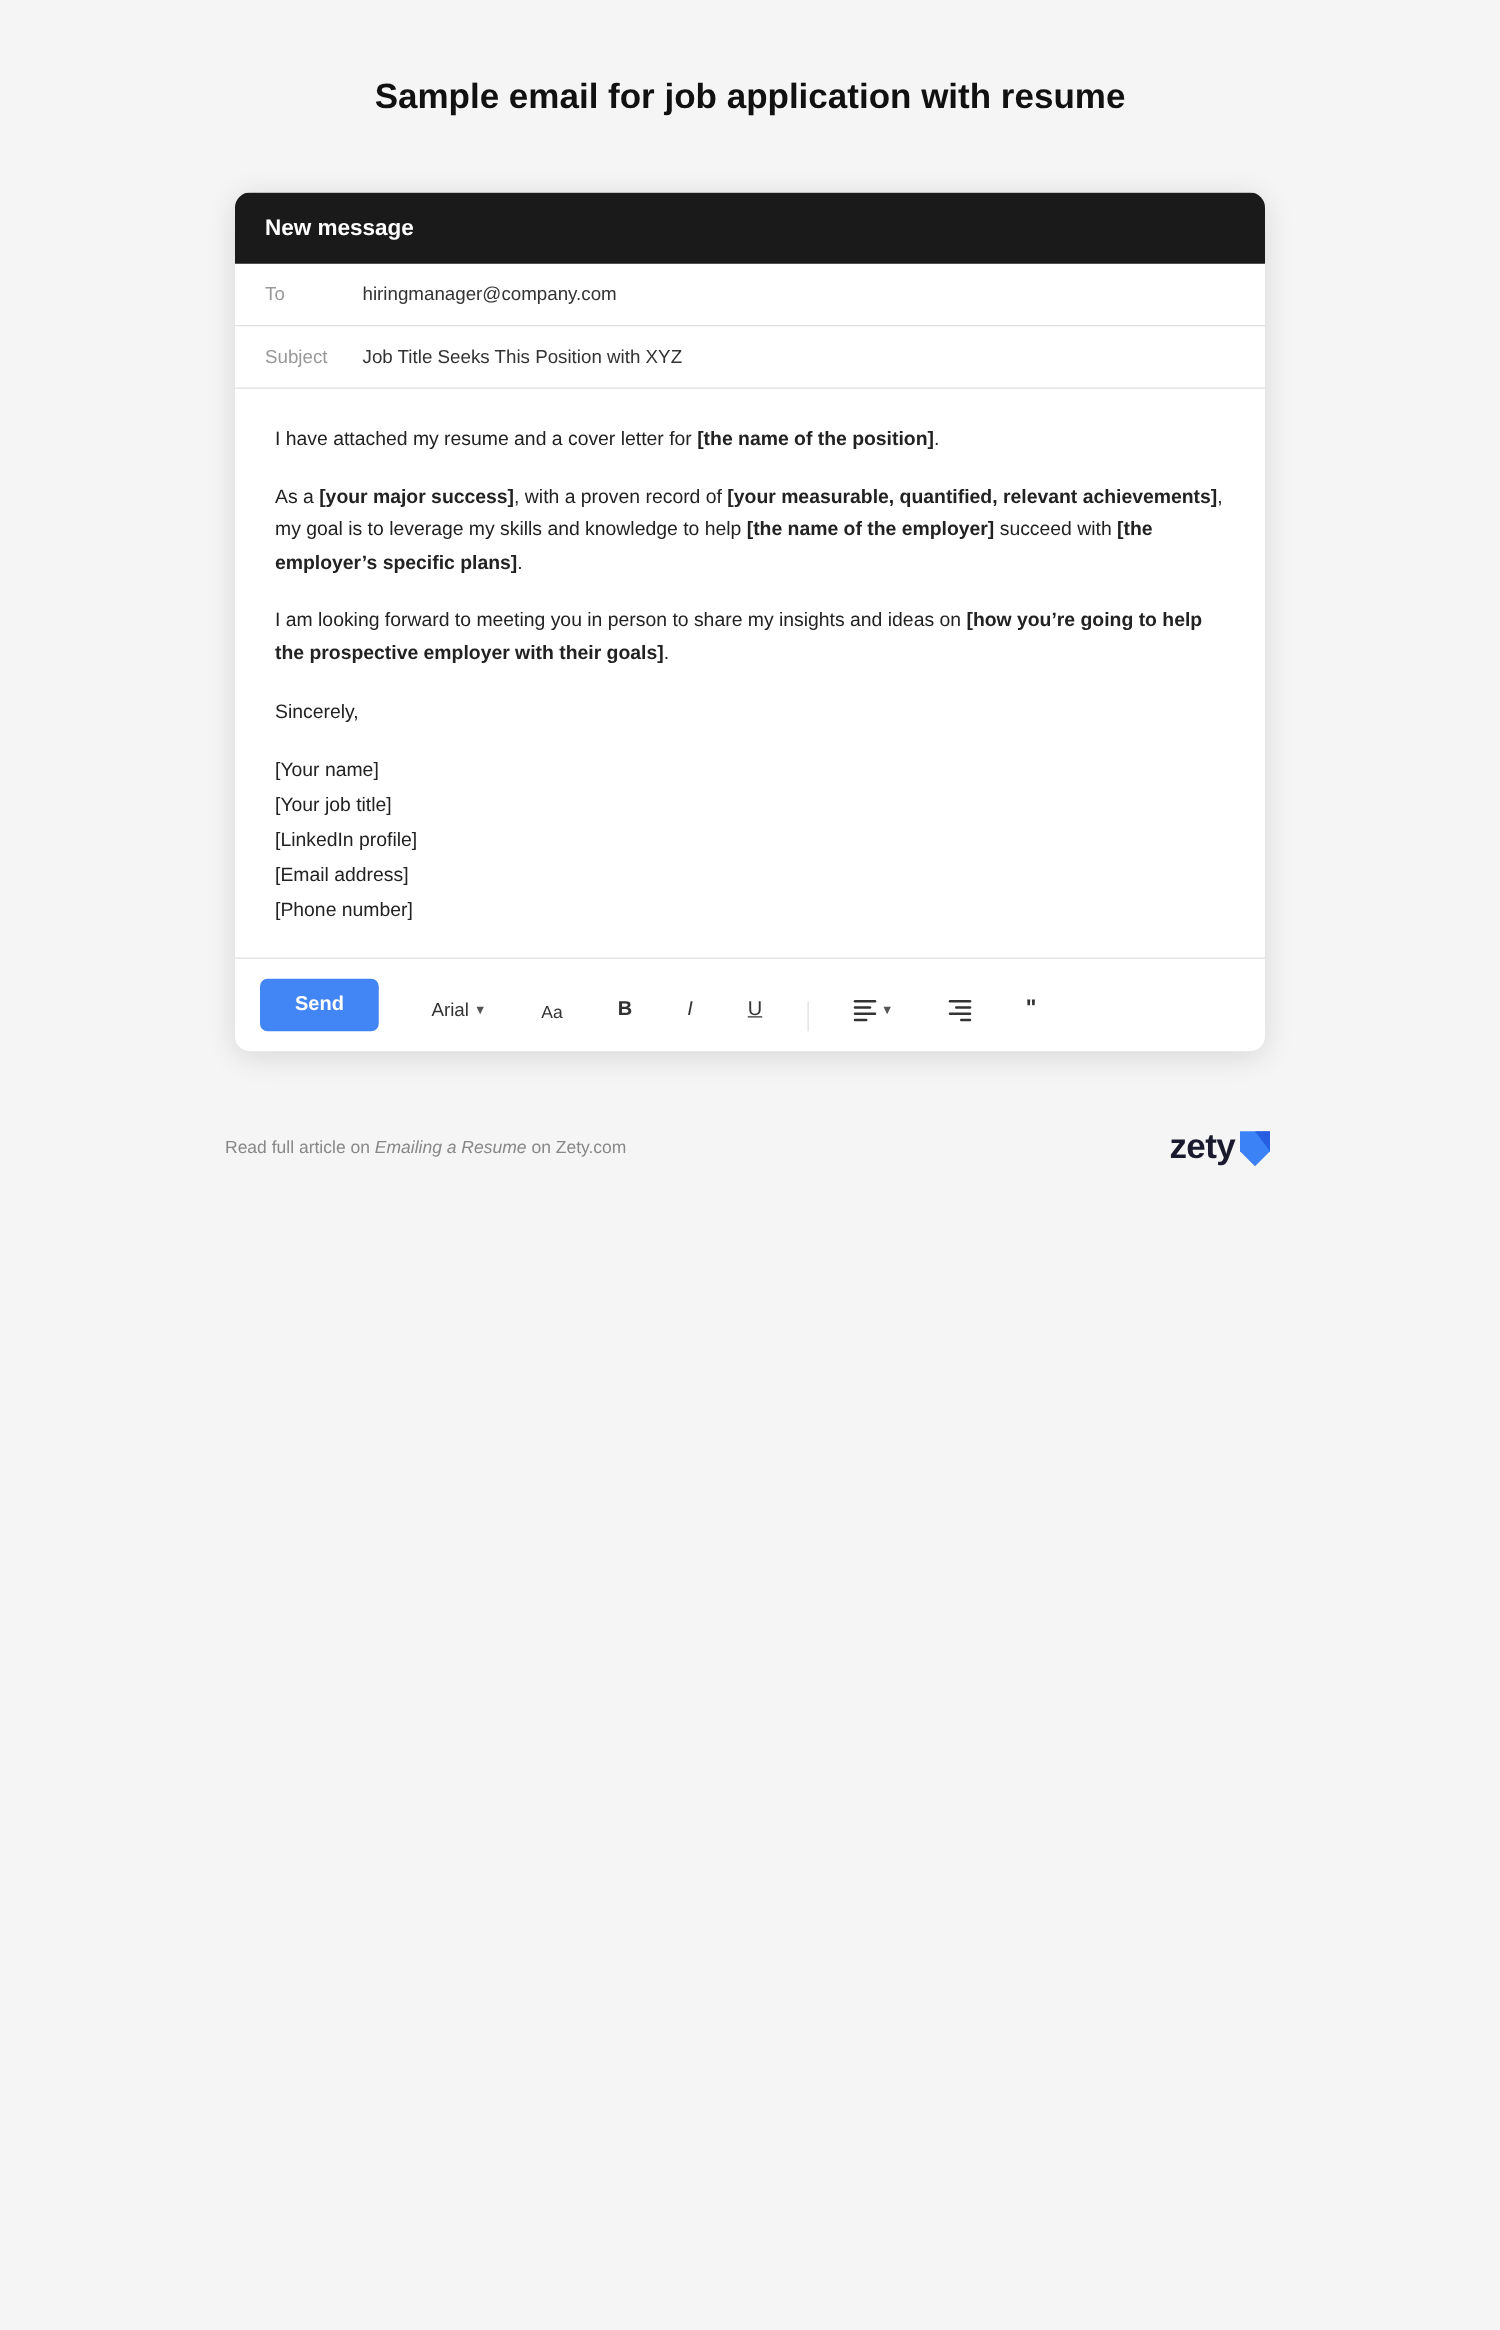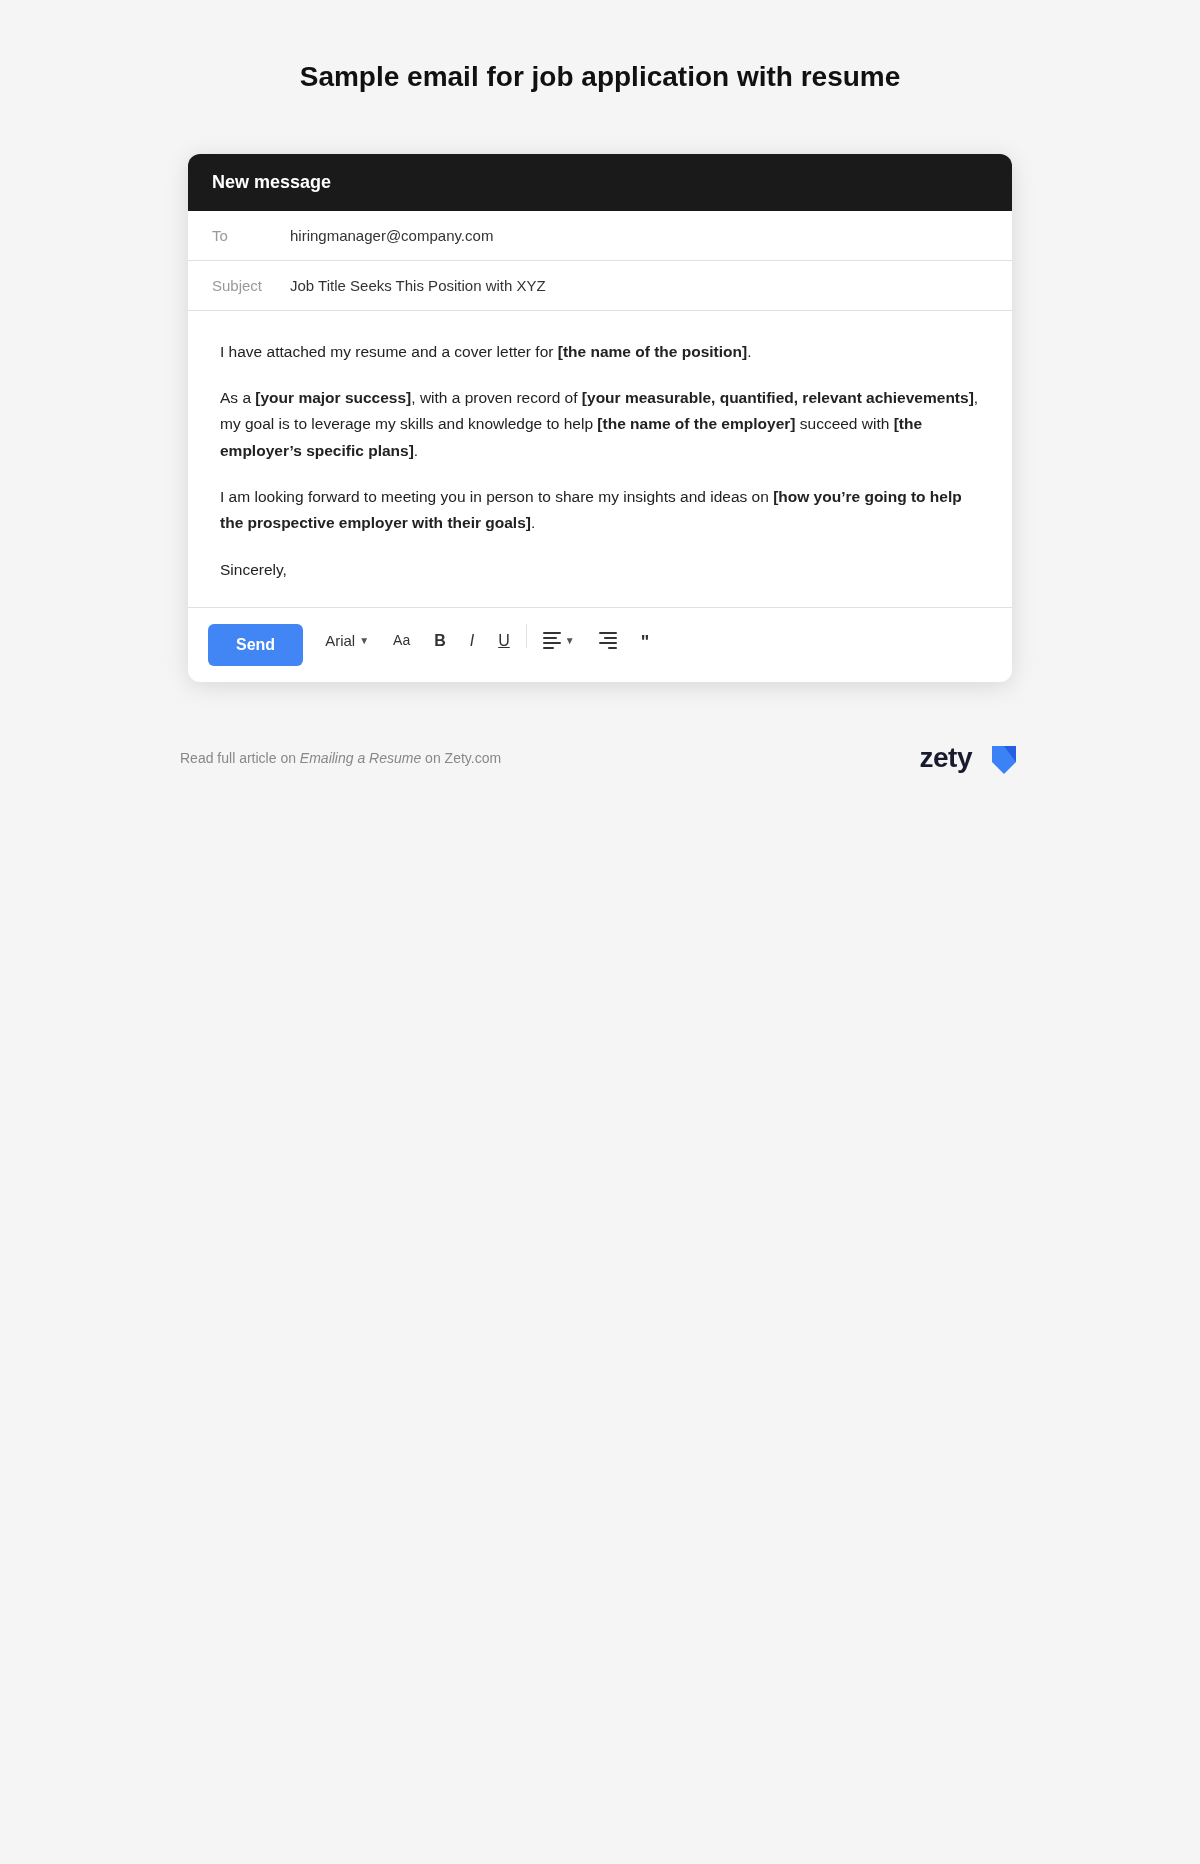--- a/index.html
+++ b/index.html
@@ -98,24 +98,24 @@
       margin-top: 8px;
     }
 
     .signature-line {
       display: block;
       line-height: 1.8;
     }
 
     .email-toolbar {
       display: flex;
-      align-items: flex-start;
+      align-items: flex-end;
       padding: 16px 20px;
       border-top: 1px solid #e0e0e0;
-      gap: 4px;
+      gap: 24px;
       flex-wrap: wrap;
     }
 
     .send-button {
       background: #4285f4;
       color: #fff;
       border: none;
       border-radius: 6px;
       padding: 12px 28px;
       font-size: 16px;
@@ -188,21 +188,21 @@
       color: #888;
     }
 
     .footer-text em {
       font-style: italic;
     }
 
     .zety-logo {
       display: flex;
       align-items: flex-start;
-      gap: 16px;
+      gap: 0;
     }
 
     .zety-wordmark {
       font-size: 28px;
       font-weight: 800;
       color: #1a1a2e;
       letter-spacing: -0.5px;
     }
 
     .zety-icon {
@@ -284,20 +284,27 @@
     </p>
 
     <p>
       <span>I am looking forward to meeting you in person to share my insights and ideas on </span><span class="bold-placeholder">[how you’re going to help the prospective employer with their goals]</span><span>.</span>
     </p>
 
     <p>
       <span>Sincerely,</span>
     </p>
 
+    <div class="signature-block">
+      <span class="signature-line">[Your name]</span>
+      <span class="signature-line">[Your job title]</span>
+      <span class="signature-line">[LinkedIn profile]</span>
+      <span class="signature-line">[Email address]</span>
+      <span class="signature-line">[Phone number]</span>
+    </div>
 
   </div>
 
   <div class="email-toolbar">
 
     <button class="send-button">Send</button>
 
     <button class="toolbar-item">
       <span class="toolbar-font">Arial</span>
       <span class="chevron">▼</span>

